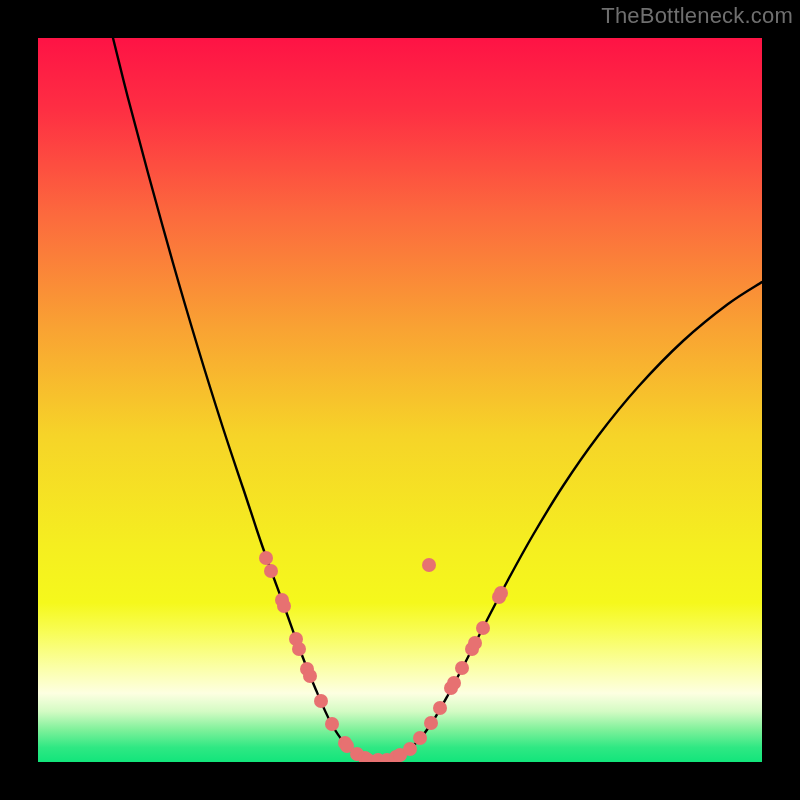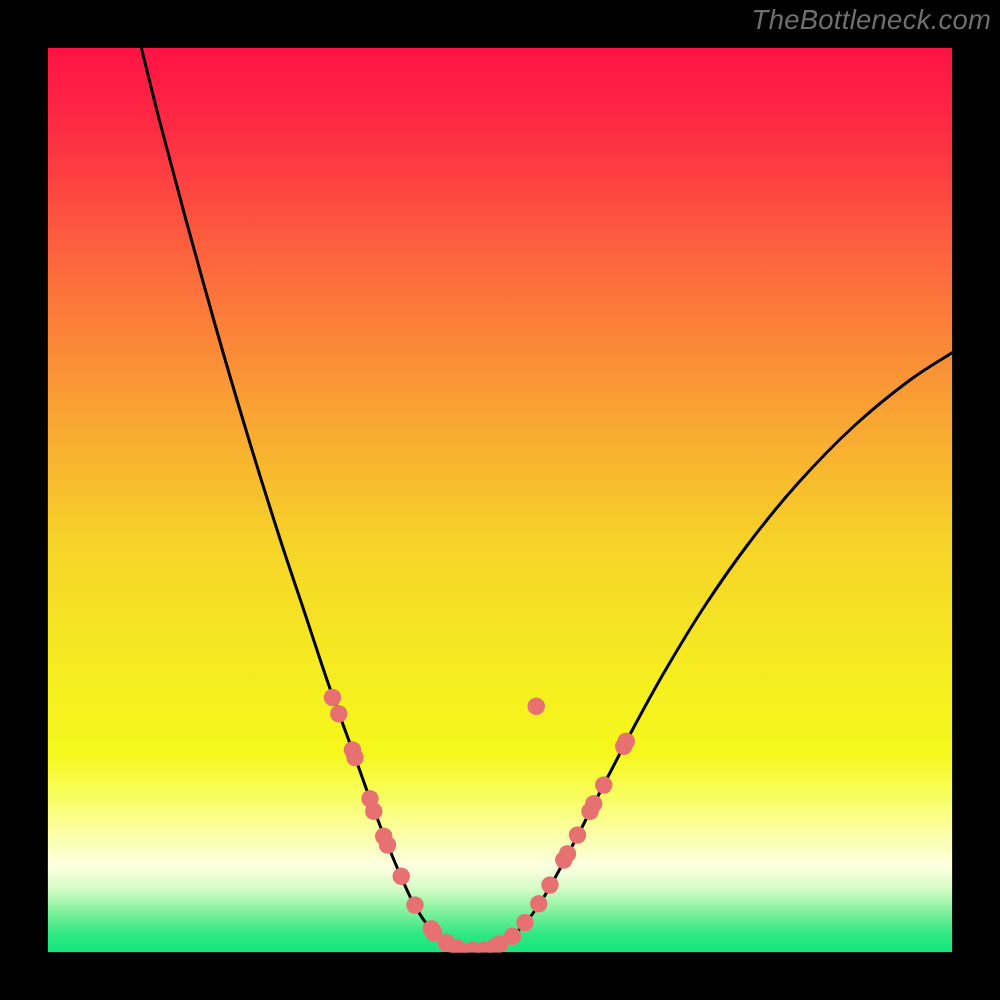--- a/index.html
+++ b/index.html
@@ -27,21 +27,20 @@
     height: 100%;
   }
   .watermark {
     position: absolute;
     top: 3px;
     right: 7px;
     font-size: 22px;
     font-weight: 500;
     color: #6f6f6f;
     letter-spacing: 0.2px;
-    font-style: italic;
   }
   svg.curve {
     position: absolute;
     left: 0;
     top: 0;
     width: 100%;
     height: 100%;
     overflow: visible;
   }
 </style>

